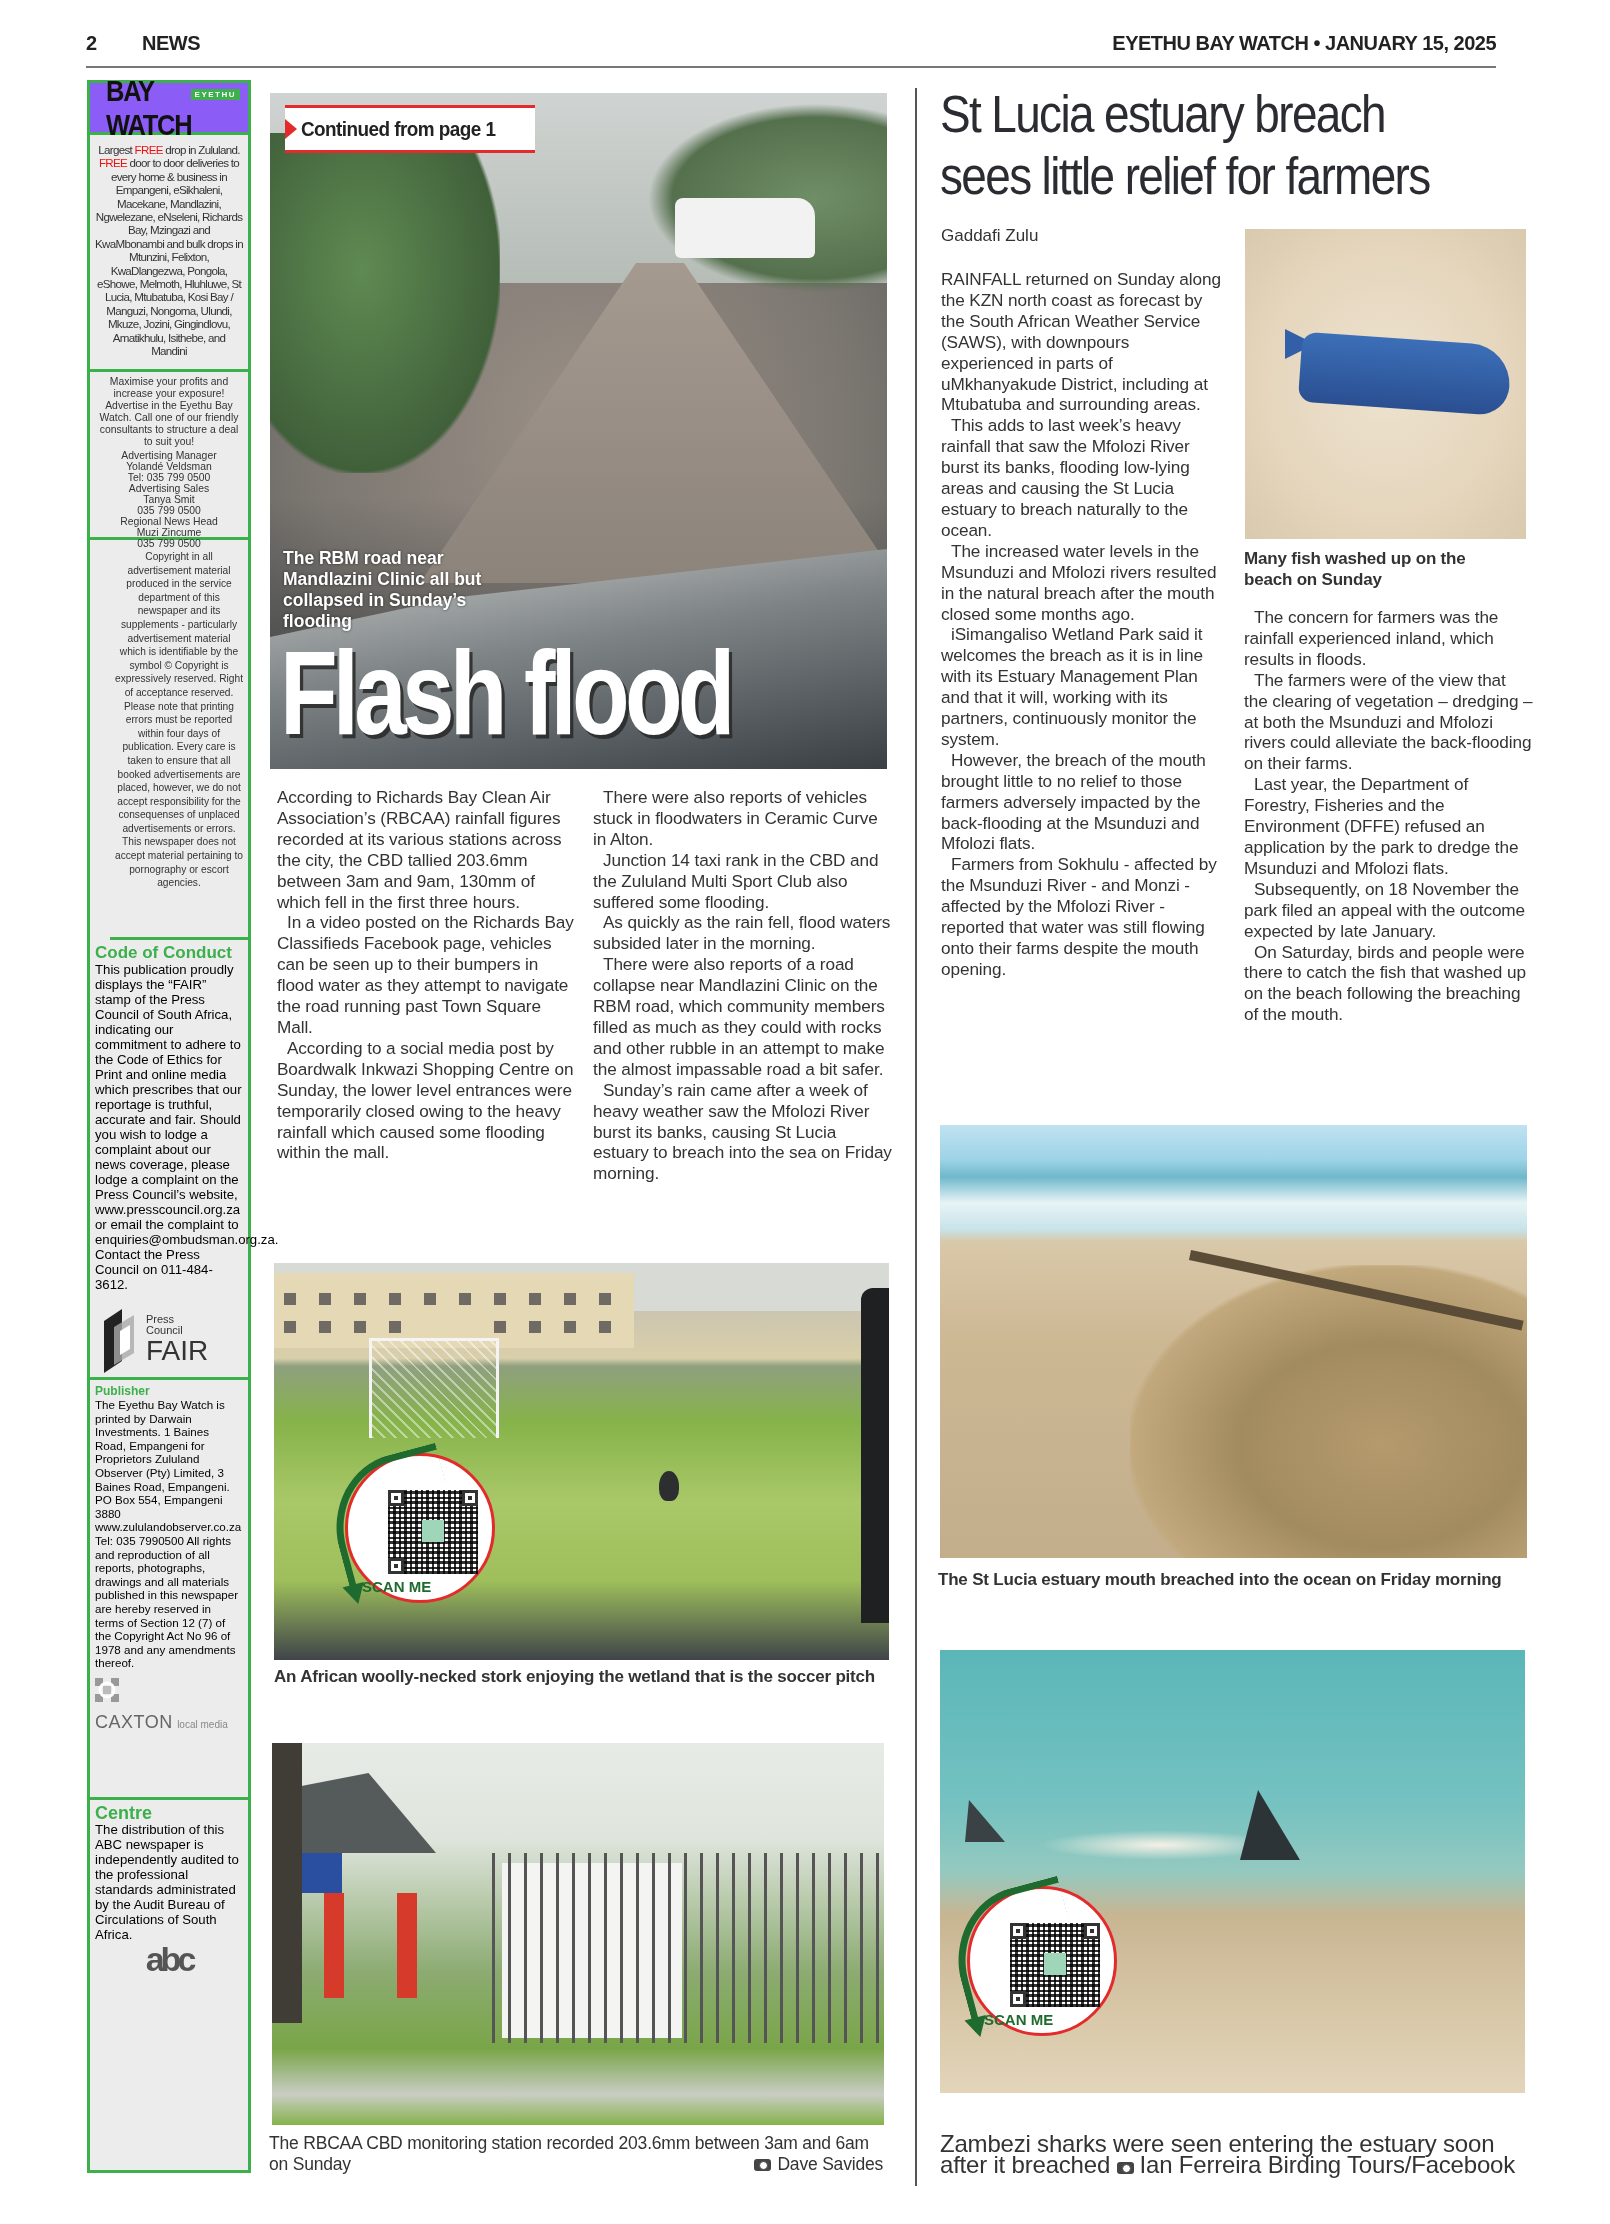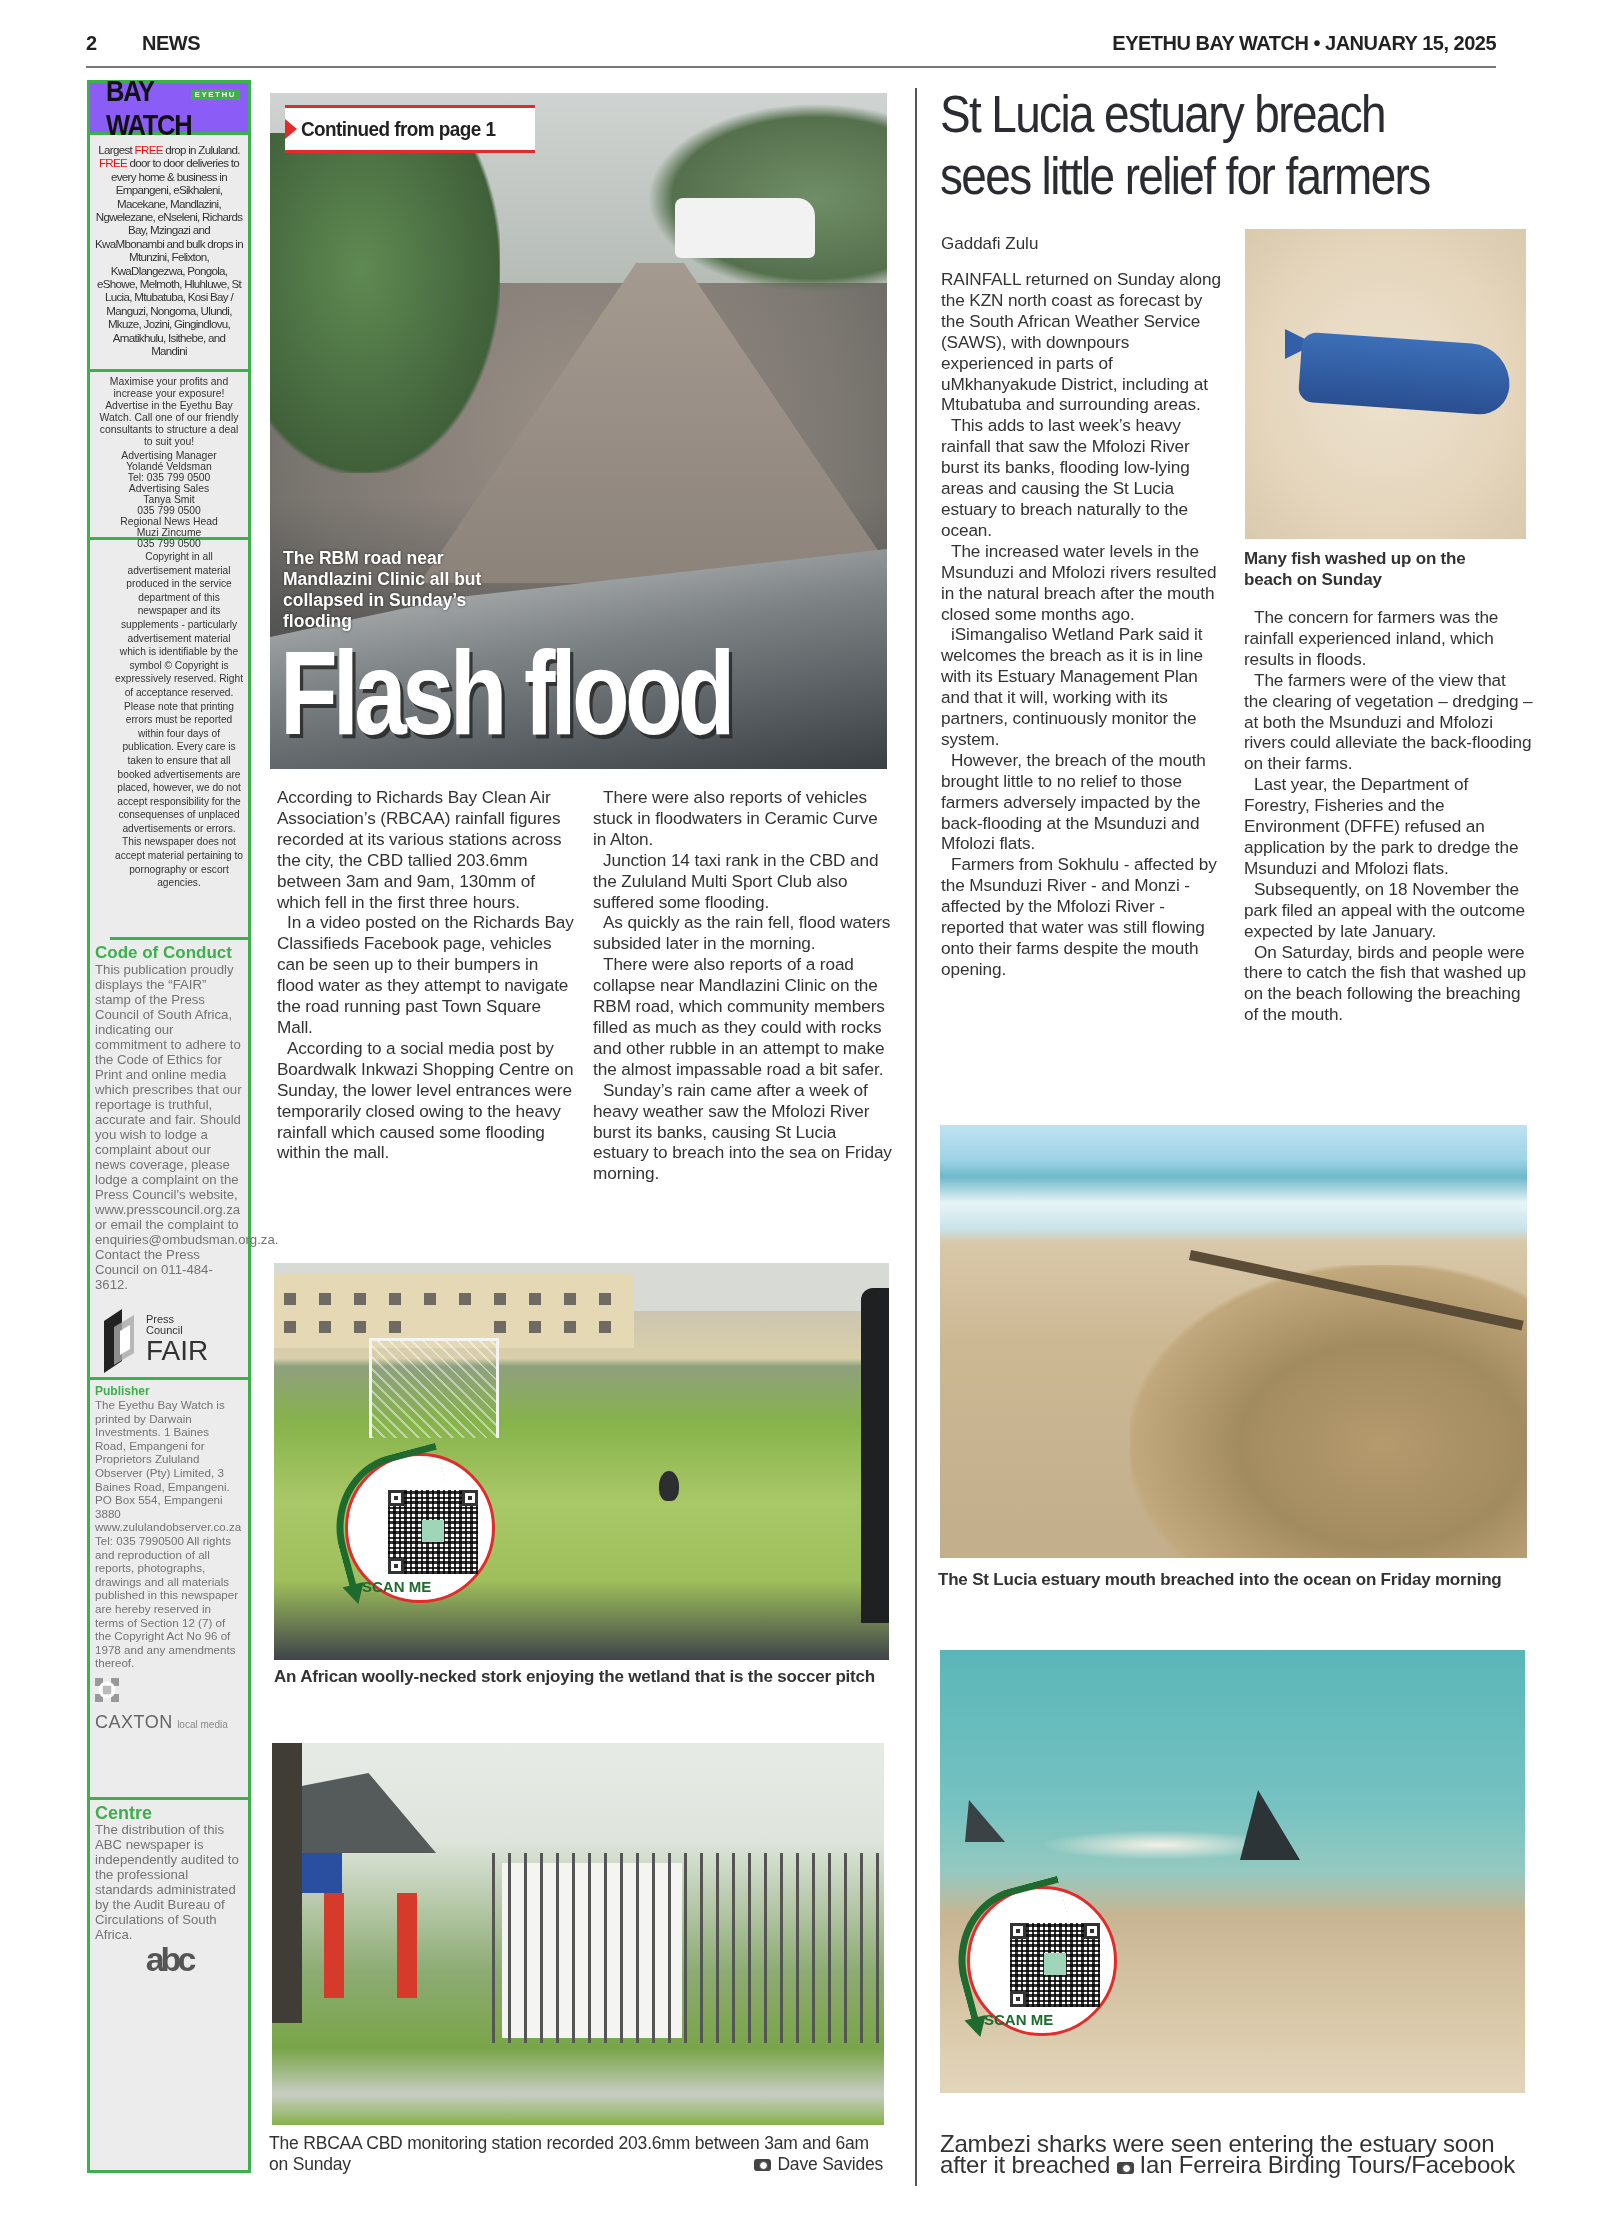--- a/index.html
+++ b/index.html
@@ -20,21 +20,21 @@
   .sb-logo .bay { font: bold 30px "Liberation Sans", sans-serif; color: #111; letter-spacing: -1.5px; transform: scaleX(0.85); }
   .sb-logo .eyethu { position: absolute; right: 8px; top: 6px; background: #3bb04b; color: #fff; font: bold 8px "Liberation Sans", sans-serif; padding: 1px 4px; letter-spacing: 1.5px; }
   .sb-free { font: 11.6px "Liberation Sans", sans-serif; color: #333; text-align: center; line-height: 13.4px; letter-spacing: -0.7px; padding-top: 8px; }
   .sb-free .red { color: #e11; }
   .sb-adv { font: 10.4px "Liberation Sans", sans-serif; text-align: center; line-height: 12px; color: #333; }
   .sb-contacts { font: 10.4px "Liberation Sans", sans-serif; text-align: center; line-height: 11px; color: #333; margin-top: 2px; }
   .sb-copy { font: 10.2px "Liberation Sans", sans-serif; text-align: center; line-height: 13.6px; color: #333; padding-top: 10px; margin-left: 20px; }
   .sb-title { font: bold 17px "Liberation Sans", sans-serif; color: #3bb04b; line-height: 18px; }
   .sb-title.sm { font-size: 12px; line-height: 14px; }
   .sb-title.lg { font-size: 18px; line-height: 18px; }
-  .sb-text { font: 13.2px "Liberation Sans", sans-serif; color: #737373; line-height: 15px; }
+  .sb-text { font: 13.2px "Liberation Sans", sans-serif; color: #000000; line-height: 15px; }
   .sb-text.sm { font-size: 11.6px; line-height: 13.6px; }
   .fair-logo { display: flex; align-items: center; gap: 6px; height: 95px; padding-left: 5px; }
   .fair-logo .txt .pc { font: 11px "Liberation Sans", sans-serif; color: #333; line-height: 11px; }
   .fair-logo .txt .fair { font: 28px "Liberation Sans", sans-serif; color: #333; line-height: 30px; }
   .caxton { margin-top: 8px; }
   .caxton .word { font: 18px "Liberation Sans", sans-serif; color: #666; letter-spacing: 0.5px; }
   .caxton .lm { font: 10px "Liberation Sans", sans-serif; color: #888; }
   .abc-logo { text-align: center; font: bold 34px "Liberation Sans", sans-serif; color: #555; letter-spacing: -4px; line-height: 30px; margin-top: 2px; }
 
   
@@ -92,21 +92,21 @@
   .station { left: 272px; top: 1743px; width: 612px; height: 382px; background: linear-gradient(180deg,#e7ebe6 0%,#dfe5dd 25%,#8cab72 60%,#79a548 80%,#c9cdc4 92%,#86b24c 100%); }
   .station .roof { position: absolute; left: 14px; top: 30px; width: 150px; height: 80px; background: #555a5b; clip-path: polygon(0 20%, 55% 0, 100% 100%, 0 100%); }
   .station .blue { position: absolute; left: 10px; top: 85px; width: 60px; height: 65px; background: #2b4fa0; }
   .station .pillar { position: absolute; top: 150px; width: 20px; height: 105px; background: #d53a2a; }
   .station .cabin { position: absolute; left: 230px; top: 120px; width: 180px; height: 175px; background: #f4f4f2; }
   .station .cage { position: absolute; left: 220px; top: 110px; width: 395px; height: 190px; background: repeating-linear-gradient(90deg, #555 0 3px, transparent 3px 16px); }
   .station .palm { position: absolute; left: 0; top: 0; width: 30px; height: 280px; background: #3f3d36; }
 
   
   .r-headline { position: absolute; left: 940px; top: 84px; width: 590px; font: 51px "Liberation Sans", sans-serif; color: #2a2c31; line-height: 62px; letter-spacing: -1.8px; transform: scaleX(0.9); transform-origin: left; white-space: nowrap; }
-  .byline { position: absolute; left: 941px; top: 234px; font: 17px "Liberation Sans", sans-serif; color: #333; text-align: right; }
+  .byline { position: absolute; left: 941px; top: 226px; font: 17px "Liberation Sans", sans-serif; color: #333; text-align: right; }
 
   .fish { left: 1245px; top: 229px; width: 281px; height: 310px; background: radial-gradient(ellipse at 50% 50%, #eee2cf 0%, #e5d6bd 60%, #d9c9ad 100%); }
   .fish .body { position: absolute; left: 55px; top: 110px; width: 210px; height: 70px; background: linear-gradient(180deg,#3c6fb8,#2a4f91); border-radius: 20px 55px 40px 20px; transform: rotate(4deg); }
   .fish .tail { position: absolute; left: 40px; top: 100px; width: 30px; height: 30px; background: #335fa8; clip-path: polygon(0 0, 100% 50%, 0 100%); }
 
   .estuary { left: 940px; top: 1125px; width: 587px; height: 433px; background: linear-gradient(180deg,#bfe2f2 0%,#9ed3e6 8%,#6fb8cb 12%,#e8f4f6 18%,#c7e3ea 24%,#d9c8a9 27%,#cdb894 50%,#c2ae8b 100%); }
   .estuary .flow { position: absolute; left: 190px; top: 140px; width: 420px; height: 300px; background: radial-gradient(ellipse at 60% 60%, #b49a6d 0%, #a38b60 40%, #c2a97d 70%, transparent 72%); }
   .estuary .cliff { position: absolute; left: 250px; top: 125px; width: 340px; height: 10px; background: #5b4c38; transform: rotate(12deg); transform-origin: left; }
 
   .sharks { left: 940px; top: 1650px; width: 585px; height: 443px; background: linear-gradient(180deg,#5bb6b8 0%,#75c2c1 35%,#94c9c0 50%,#c8b592 60%,#d7c6a6 80%,#e3d5ba 100%); }

